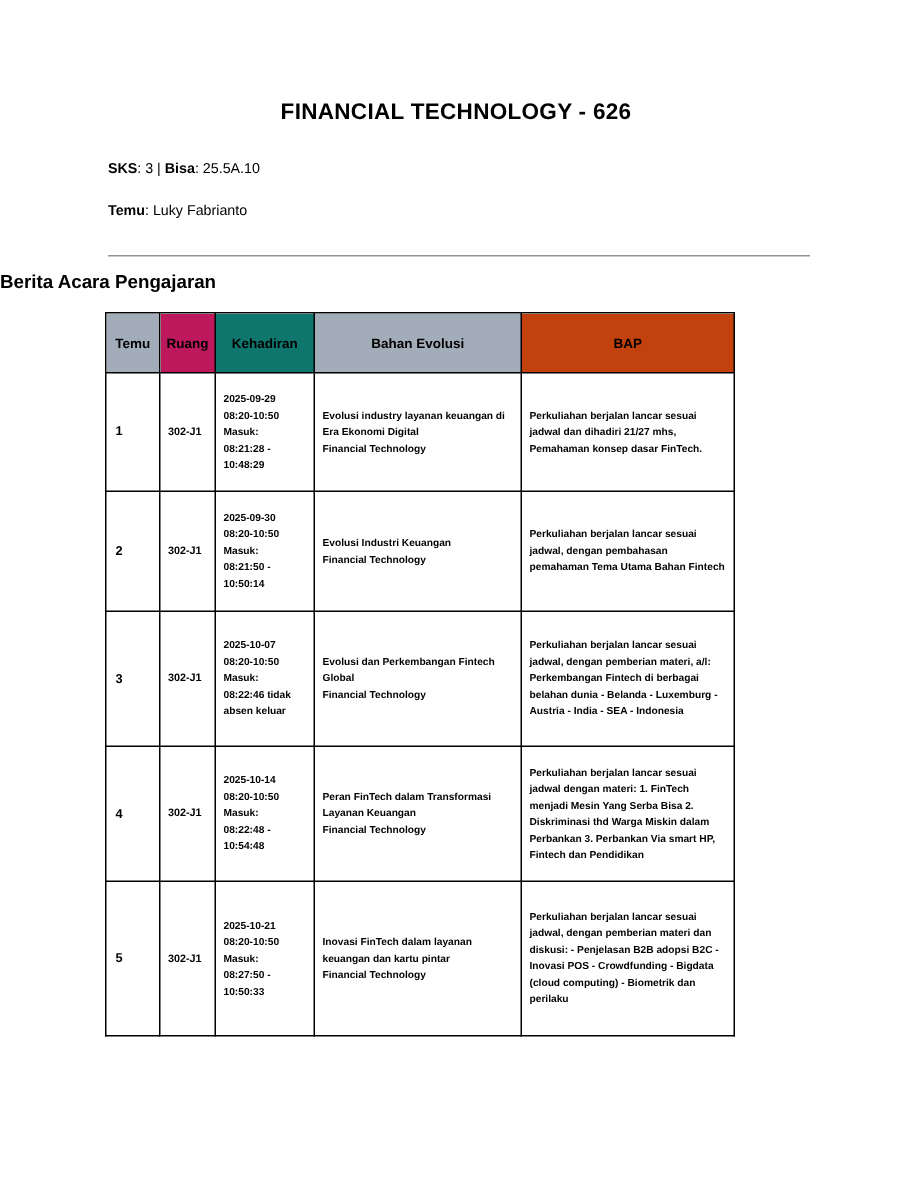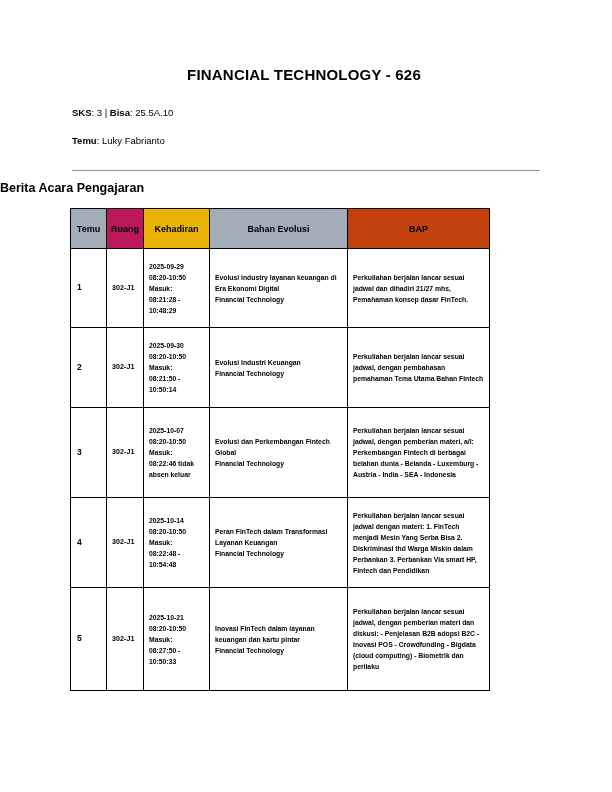--- a/index.html
+++ b/index.html
@@ -59,21 +59,21 @@
         <col style="width:36px">
         <col style="width:37px">
         <col style="width:66px">
         <col style="width:138px">
         <col style="width:142px">
       </colgroup>
       <thead>
         <tr>
             <th style="background: rgb(163, 172, 185);">Temu</th>
             <th style="background: #be185d;">Ruang</th>
-            <th style="background: #eab308;">Kehadiran</th>
+            <th style="background: #0f766e;">Kehadiran</th>
             <th style="background: rgb(163, 172, 185);">Bahan Evolusi</th>
             <th style="background: #c2410c;">BAP</th>
           </tr>
       </thead>
       <tbody>
   <tr>
     <td class="cell-temu">1</td>
     <td class="cell-ruang">302-J1</td>
     <td class="cell-kehadiran">
               <div>2025-09-29 08:20-10:50</div>

